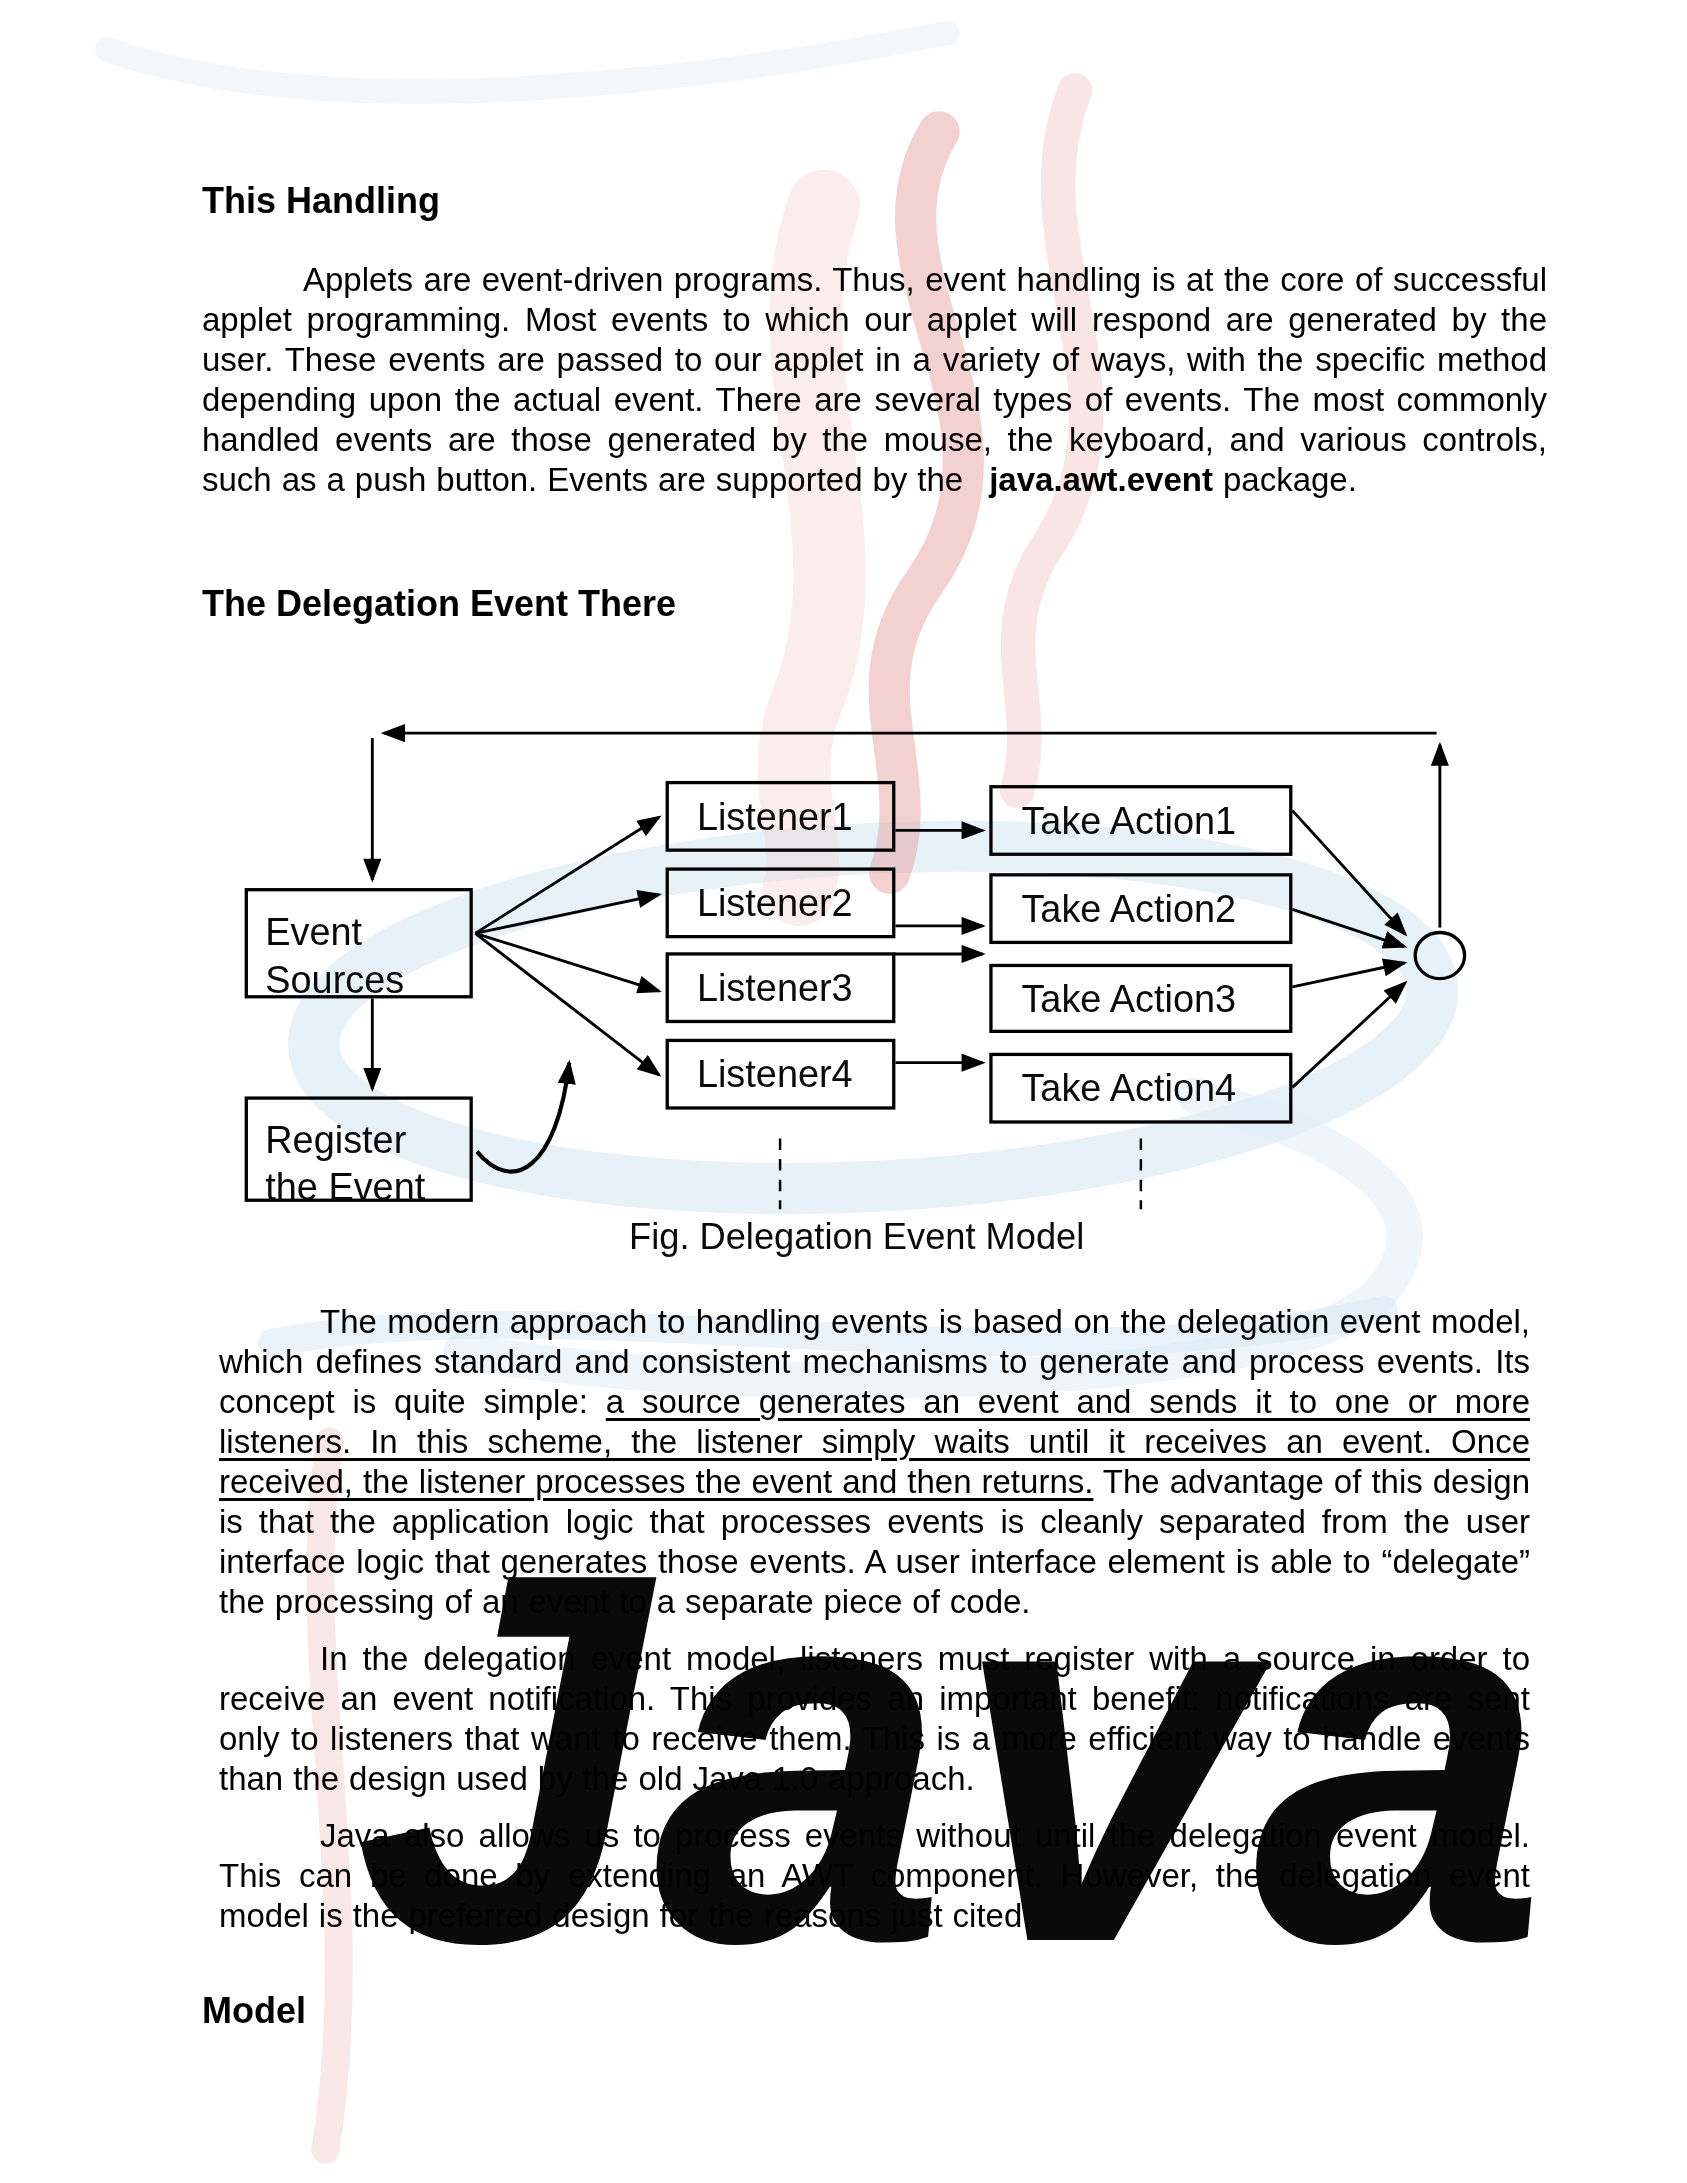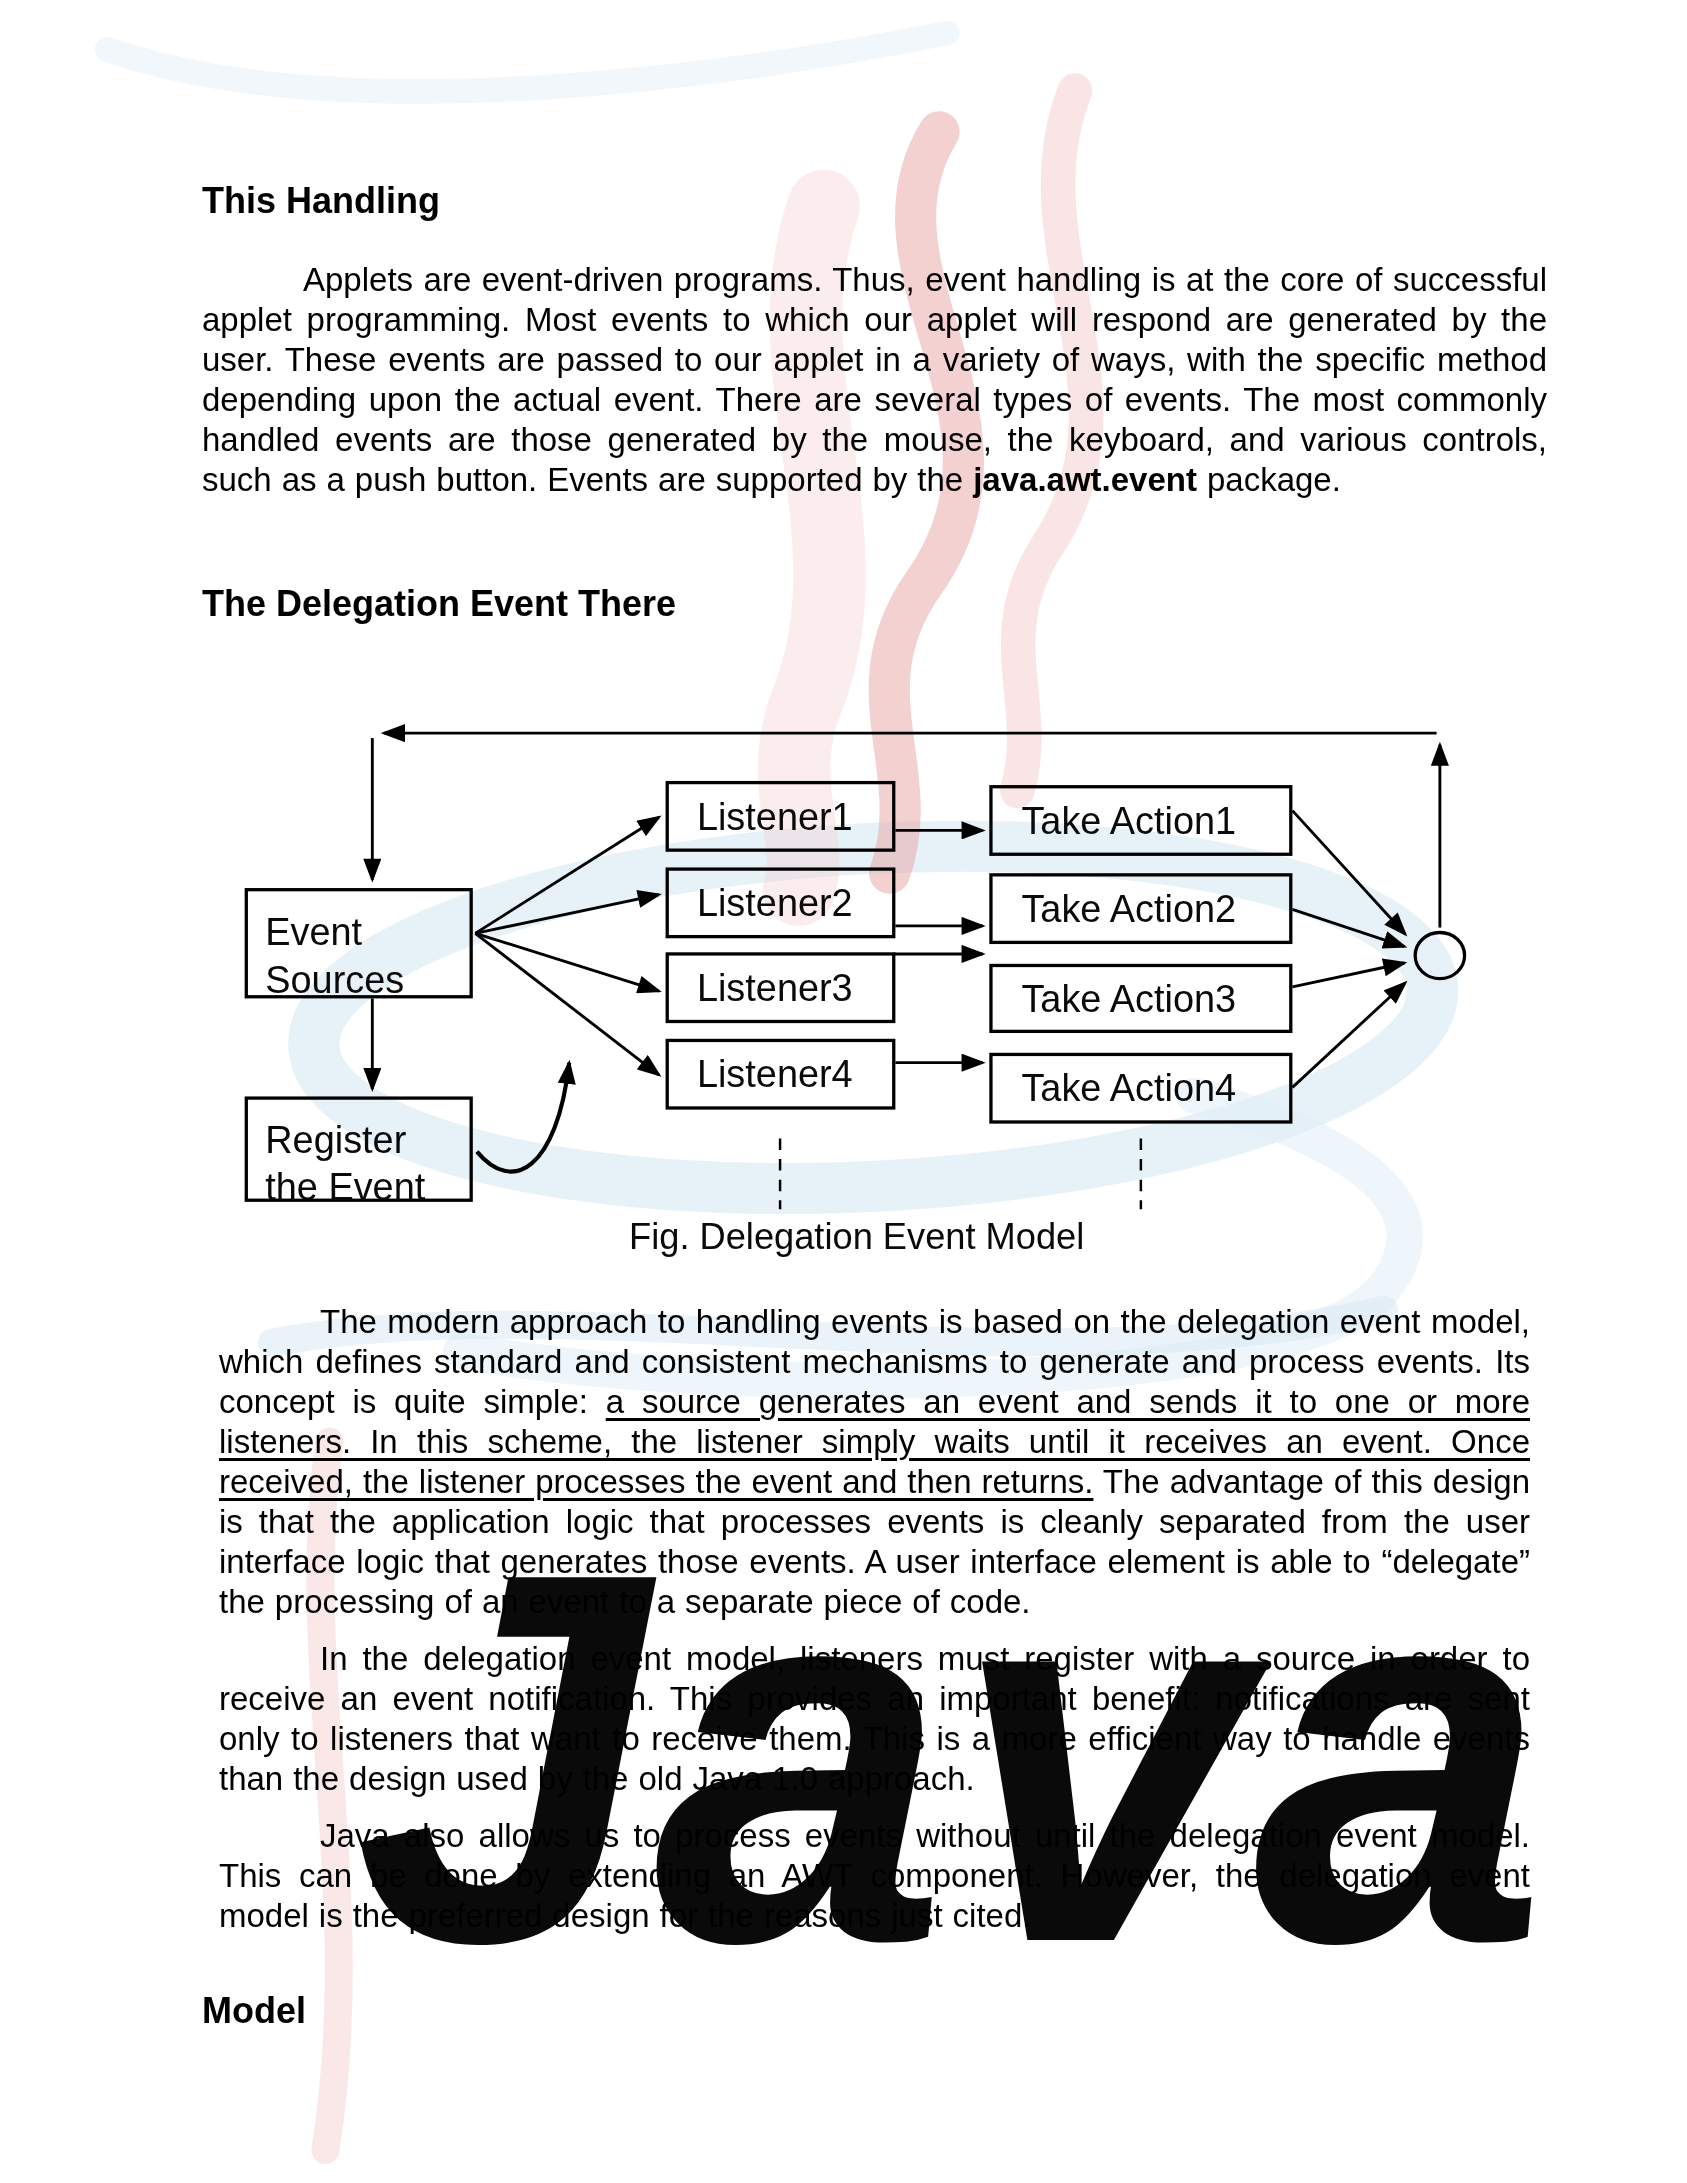--- a/index.html
+++ b/index.html
@@ -28,21 +28,21 @@
     text-align:justify;
     text-indent:101px;
     word-spacing:0.8px;
   }
   .para p{margin:17px;text-indent:101px;}
   .u{
     text-decoration:underline;
     text-decoration-thickness:2.5px;
     text-underline-offset:5px;
   }
-  b{font-weight:700;}
+  b{font-weight:700;margin-left:16px;}
   svg{font-family:"Liberation Sans","DejaVu Sans",sans-serif;}
   svg text{fill:#0a0a0a;}
   .boxline{stroke:#000;stroke-width:4px;fill:none;}
   .arrow{stroke:#000;stroke-width:3.5px;fill:none;}
   .dashline{stroke:#000;stroke-width:3px;fill:none;stroke-dasharray:14 11;}
 </style>
 </head>
 <body>
 
 <div class="page">

